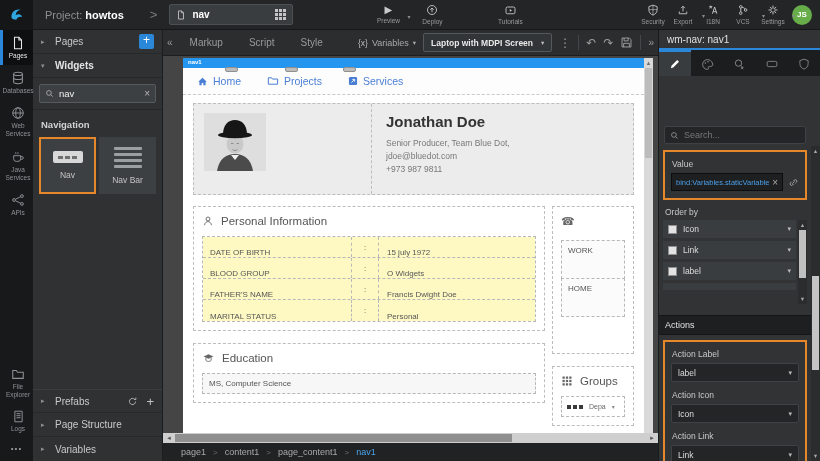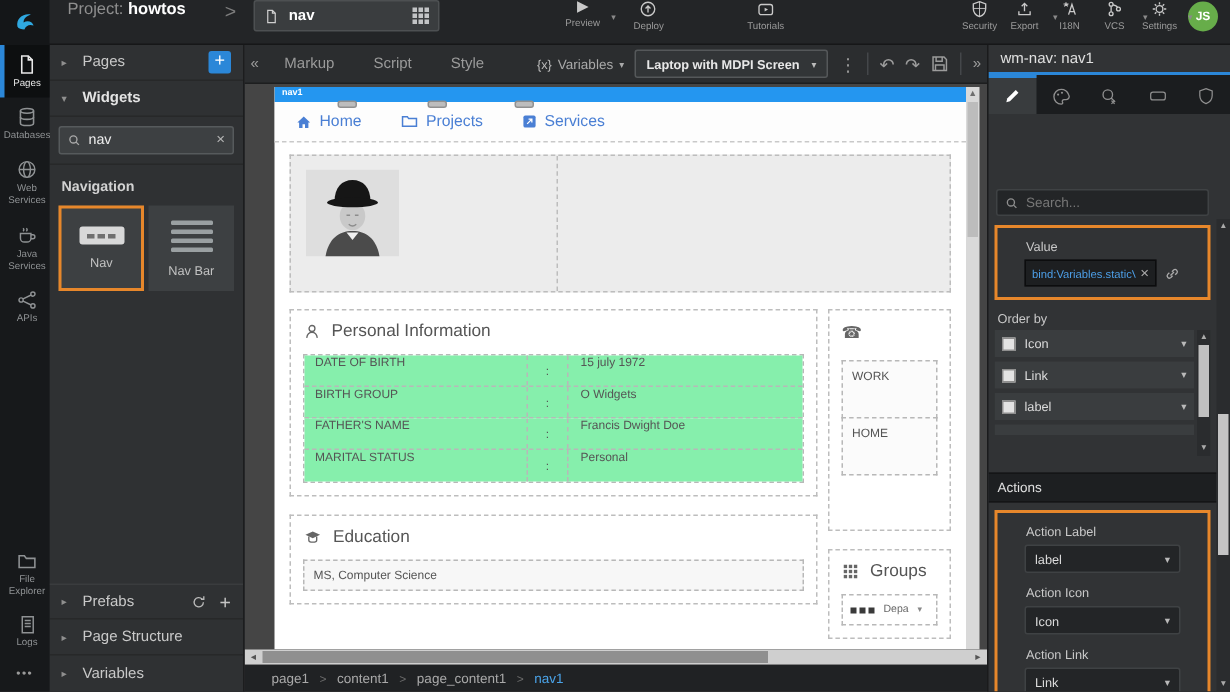--- a/index.html
+++ b/index.html
@@ -2,21 +2,21 @@
 <html><head>
 <meta charset="utf-8">
 <style>
   * { margin:0; padding:0; box-sizing:border-box; }
   html,body { width:820px; height:461px; overflow:hidden; background:#242628;
     font-family:"Liberation Sans","DejaVu Sans",sans-serif; }
   svg { display:block; }
 
   
   #topbar { position:absolute; left:0; top:0; width:820px; height:30px;
-    background:#232527; display:flex; align-items:flex-start; z-index:30; border-bottom:1px solid #161718;}
+    background:#232527; display:flex; align-items:center; z-index:30; border-bottom:1px solid #161718;}
   #logo { width:33px; height:30px; background:#141618; display:flex; align-items:center; justify-content:center; }
   .proj { margin-left:12px; font-size:11px; color:#8f8f8f; white-space:nowrap;}
   .proj b { color:#fff; font-weight:bold; }
   .tb-chev { color:#7d7d7d; font-size:13px; margin-left:26px; }
   #navbox { margin-left:12px; width:124px; height:21px; background:#3a3d3f; border:1px solid #4d5052;
     border-radius:2px; display:flex; align-items:center; padding:0 6px; gap:6px; }
   #navbox .nb-input { background:transparent; border:none; outline:none; color:#fff; font-weight:bold;
     font-size:10px; width:60px; font-family:inherit;}
   .gridglyph { display:grid; grid-template-columns:3px 3px 3px; grid-template-rows:3px 3px 3px; gap:1px; margin-left:auto;}
   .gridglyph i { background:#c2c4c6; }
@@ -104,21 +104,21 @@
   #profile-left { width:178px; border-right:1px dashed #bdbdbd; padding:9px 10px; }
   #profile-right { flex:1; padding:9px 14px; }
   #profile-name { font-size:15px; font-weight:bold; color:#333; margin-bottom:7px;}
   .profile-line { font-size:8.5px; color:#787878; line-height:1.55;}
   #main-cols { display:flex; gap:7px; margin-top:11px; align-items:flex-start;}
   #col-left { width:352px; min-width:352px; display:flex; flex-direction:column; gap:12px;}
   #col-right { width:170px; display:flex; flex-direction:column; gap:12px;}
   .card { background:#fff; border:1px dashed #bdbdbd; padding:8px; cursor:pointer;}
   .card-head { display:flex; align-items:flex-end; gap:7px; color:#555; font-size:11.5px; margin-bottom:9px;}
   .itable { border:1px dashed #b8b8b8; }
-  .irow { display:flex; height:21px; align-items:flex-start; background:#86efac;
+  .irow { display:flex; height:21px; align-items:flex-end; background:#fef9c3;
     border-bottom:1px dashed #b8b8b8; font-size:8px; color:#555; cursor:pointer;}
   .irow:last-child { border-bottom:none; }
   .irow .c1 { width:148px; padding-left:7px;}
   .irow .c2 { width:28px; text-align:center; border-left:1px dashed #b8b8b8; border-right:1px dashed #b8b8b8;
     align-self:stretch; display:flex; align-items:center; justify-content:center;}
   .irow .c3 { flex:1; padding-left:8px;}
   .edu-row { border:1px dashed #b8b8b8; background:#f7f7f7; font-size:8px; color:#555; padding:5px 6px; cursor:pointer;}
   .contact-box { border:1px dashed #b8b8b8; height:39px; font-size:8px; color:#555; padding:5px 6px;
     background:#fbfbfb; cursor:pointer;}
   .contact-box + .contact-box { margin-top:-1px; }
@@ -147,21 +147,21 @@
   .itab { flex:1; display:flex; align-items:center; justify-content:center; color:#8f8f8f; cursor:pointer;
     border-top:2px solid transparent;}
   .itab.active { background:#393c3e; color:#fff; border-top:2px solid #2b87d8;}
   #insp-body { flex:1; position:relative; padding-right:9px; overflow:hidden;}
   #insp-search-wrap { padding:6px 5px 4px;margin-top:44px;}
   #insp-search { height:18px; background:#232527; border:1px solid #3f4244; border-radius:2px;
     display:flex; align-items:center; gap:5px; padding:0 5px;}
   #insp-search input { background:transparent; border:none; outline:none; color:#bbb; font-size:9px;
     width:100px; font-family:inherit;}
   #insp-search input::placeholder { color:#777; }
-  .hl-orange { border:2px solid #e7872b; margin:2px 4px; padding:5px 18px 7px;}
+  .hl-orange { border:2px solid #e7872b; margin:2px 4px; padding:5px 6px 7px;}
   .fld-label { font-size:8.5px; color:#c9c9c9; margin:2px 1px 4px;}
   .bind-row { display:flex; align-items:center; gap:5px;}
   .bind-input { flex:1; height:18px; background:#1d1f21; border:1px solid #0c0d0e; display:flex;
     align-items:center; padding:0 4px; gap:3px; overflow:hidden; cursor:text;}
   .bind-text { color:#4d9fe8; font-size:7.5px; white-space:nowrap; overflow:hidden; flex:1;}
   .bind-x { color:#aaa; font-size:10px; cursor:pointer;}
   .section-label { font-size:8.5px; color:#c9c9c9; margin:7px 6px 3px;}
   #orderby-list { margin:0 4px; position:relative; padding-right:11px; height:86px; overflow:hidden;}
   .ob-row { height:18px; background:#3a3d3f; margin-bottom:3px; display:flex; align-items:center;
     padding:0 5px; gap:6px; cursor:pointer;}
@@ -509,20 +509,26 @@
               <rect width="62" height="58" fill="#dedede"></rect>
               <path d="M13 58c2-12 9-17 18-17s16 5 18 17z" fill="#4b4b4b"></path>
               <path d="M27 42l4 5 4-5z" fill="#efefef"></path>
               <ellipse cx="31" cy="31" rx="8.5" ry="9.5" fill="#c9c9c9"></ellipse>
               <path d="M27 30.5h2.4M32.6 30.5H35" stroke="#8c8c8c" stroke-width="1"></path>
               <path d="M28.5 36.5c1.5 1.4 3.5 1.4 5 0" stroke="#8c8c8c" stroke-width="1" fill="none"></path>
               <path d="M19 21.5c0-9.5 5-14.5 12-14.5s12 5 12 14.5z" fill="#161616"></path>
               <ellipse cx="31" cy="22" rx="17" ry="3.2" fill="#161616"></ellipse>
             </svg>
           </div>
+          <div id="profile-right">
+            <div id="profile-name">Jonathan Doe</div>
+            <div class="profile-line">Senior Producer, Team Blue Dot,</div>
+            <div class="profile-line">jdoe@bluedot.com</div>
+            <div class="profile-line">+973 987 9811</div>
+          </div>
         </div>
 
         <div id="main-cols">
           <div id="col-left">
             <div class="card">
               <div class="card-head">
                 <span>
                     <svg width="12" height="12" viewBox="0 0 16 16" fill="none" stroke="#666" stroke-width="1.2">
                       <circle cx="8" cy="5.3" r="2.6"></circle>
                       <path d="M3.3 13.6c.5-3.2 2.6-4.8 4.7-4.8s4.2 1.6 4.7 4.8"></path>
@@ -530,21 +536,21 @@
                   </span>
                 <span>Personal Information</span>
               </div>
               <div class="itable">
                 <div class="irow">
                   <span class="c1">DATE OF BIRTH</span>
                   <span class="c2">:</span>
                   <span class="c3">15 july 1972</span>
                 </div>
                 <div class="irow">
-                  <span class="c1">BIRTH GROUP</span>
+                  <span class="c1">BLOOD GROUP</span>
                   <span class="c2">:</span>
                   <span class="c3">O Widgets</span>
                 </div>
                 <div class="irow">
                   <span class="c1">FATHER'S NAME</span>
                   <span class="c2">:</span>
                   <span class="c3">Francis Dwight Doe</span>
                 </div>
                 <div class="irow">
                   <span class="c1">MARITAL STATUS</span>

